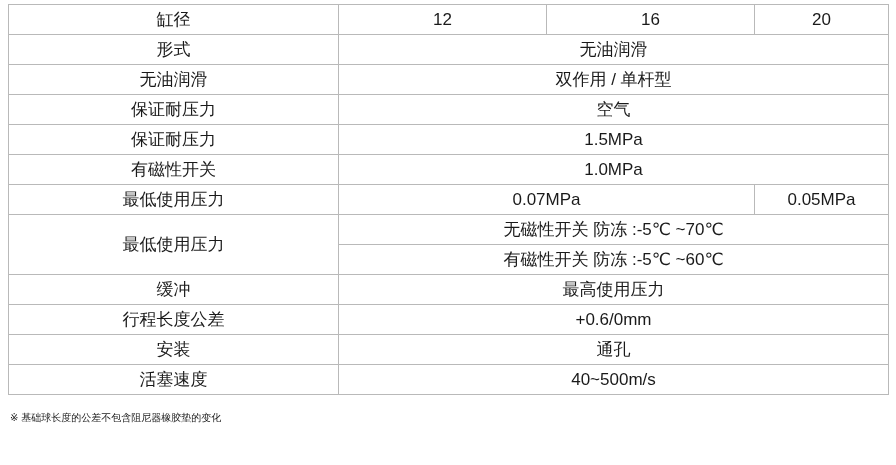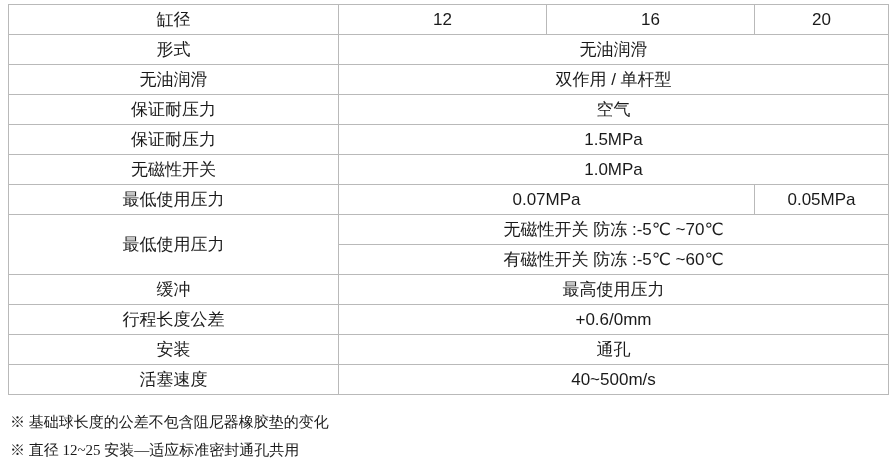--- a/index.html
+++ b/index.html
@@ -41,24 +41,23 @@
   td.label {
     background: #efefef;
     color: #1a1a1a;
     width: 330px;
   }
   td.val {
     color: #1a1a1a;
   }
   .notes {
     margin: 14px 10px 0 10px;
-    font-size: 15px;
+    font-size: 10px;
     line-height: 1.85;
     color: #1a1a1a;
-    font-family: Liberation Serif, serif;
   }
   .note-line {
     white-space: nowrap;
   }
 </style>
 </head>
 <body>
 
 <div class="sheet">
 
@@ -92,21 +91,21 @@
         <td class="label">保证耐压力</td>
         <td class="val" colspan="3">空气</td>
       </tr>
 
       <tr>
         <td class="label">保证耐压力</td>
         <td class="val" colspan="3">1.5MPa</td>
       </tr>
 
       <tr>
-        <td class="label">无磁性开关</td>
+        <td class="label">有磁性开关</td>
         <td class="val" colspan="3">1.0MPa</td>
       </tr>
 
       <tr>
         <td class="label">最低使用压力</td>
         <td class="val" colspan="2">0.07MPa</td>
         <td class="val">0.05MPa</td>
       </tr>
 
       <tr>
@@ -136,16 +135,15 @@
       <tr>
         <td class="label">活塞速度</td>
         <td class="val" colspan="3">40~500m/s</td>
       </tr>
 
     </tbody>
   </table>
 
   <div class="notes">
     <div class="note-line">※ 基础球长度的公差不包含阻尼器橡胶垫的变化</div>
-    <div class="note-line">※ 直径 12~25 安装—适应标准密封通孔共用</div>
   </div>
 
 </div>
 
 </body></html>

